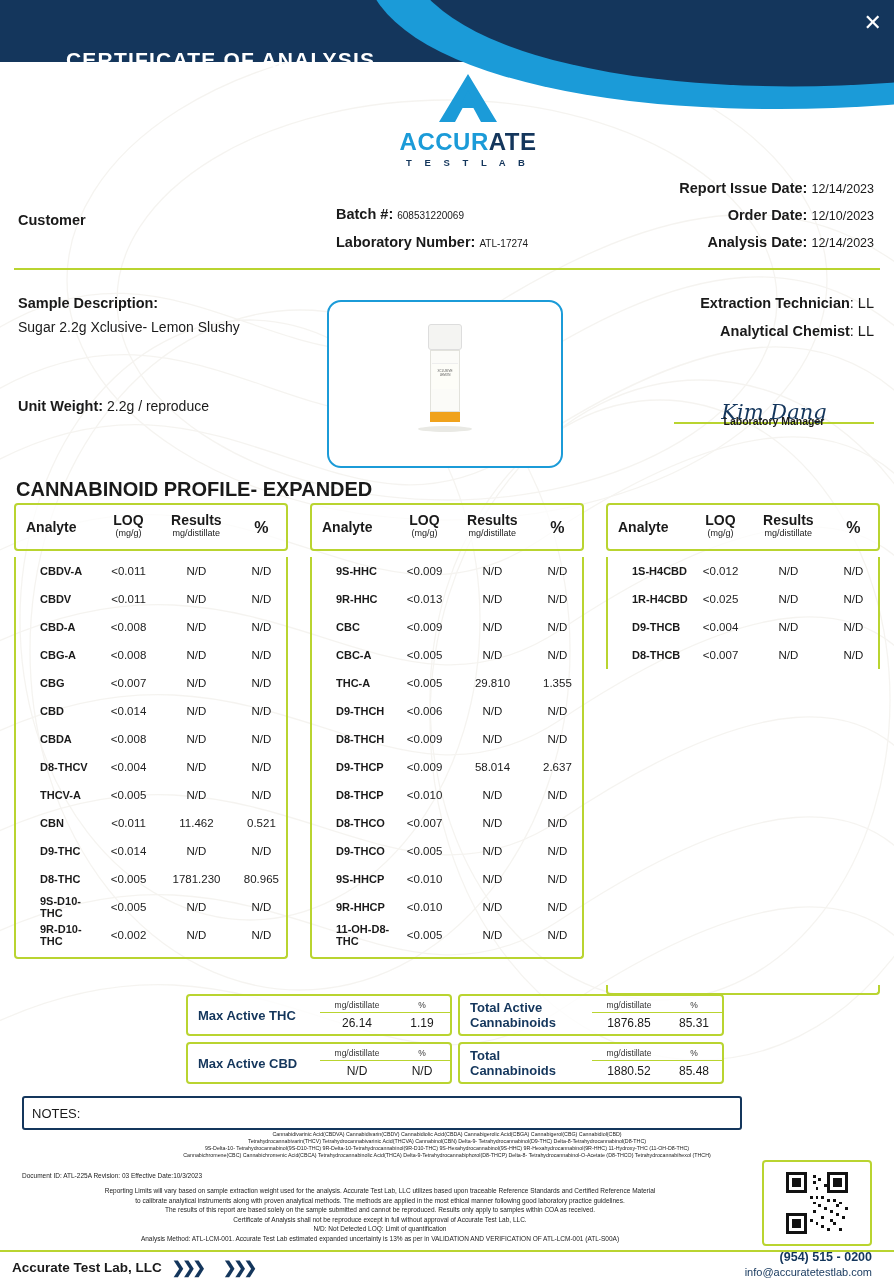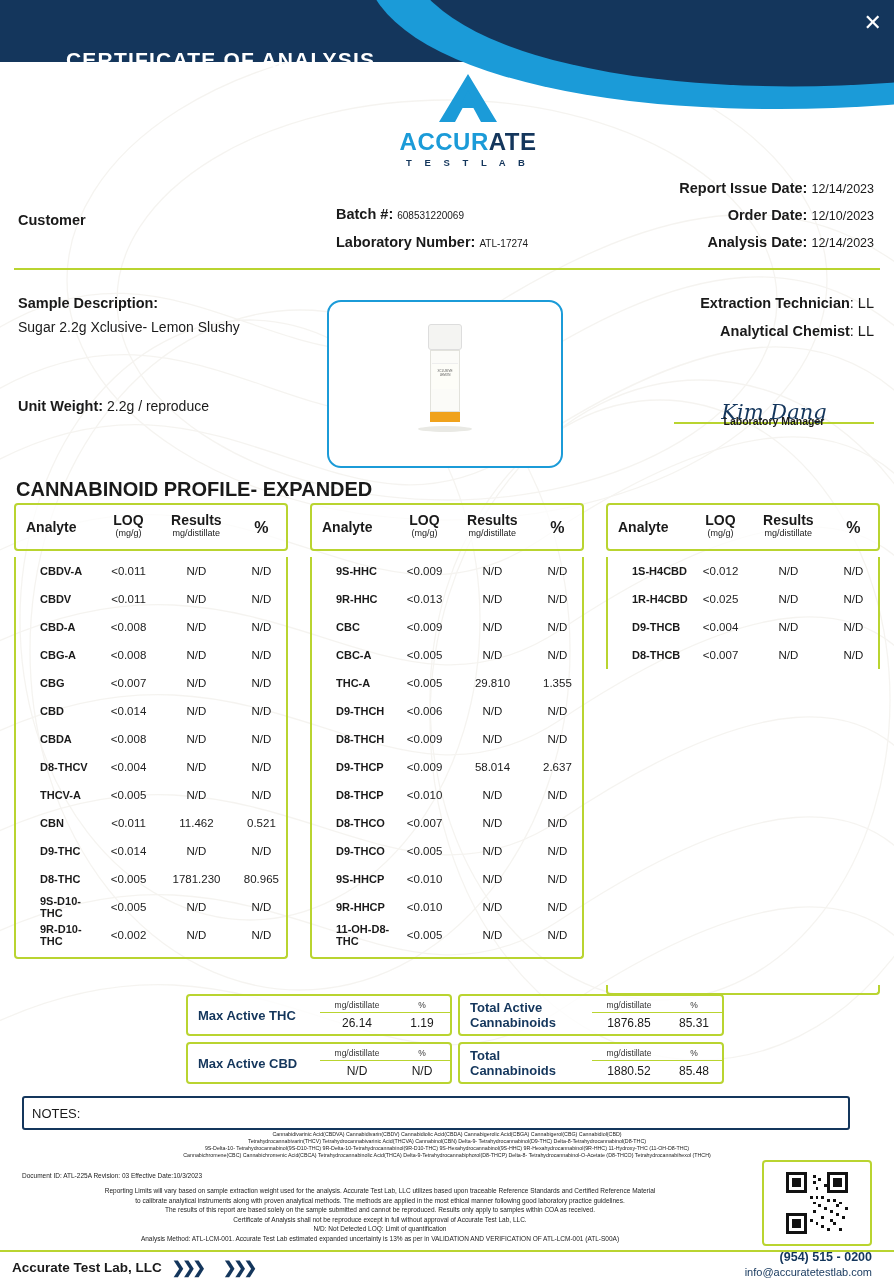--- a/index.html
+++ b/index.html
@@ -149,21 +149,21 @@
   }
   .sum-label { font-size:13px; font-weight:bold; color:#14365c; padding-left:10px; line-height:15px; }
   .sum-cols { margin-left:auto; display:flex; }
   .sum-col { width:74px; text-align:center; }
   .sum-col .hd { font-size:8.5px; color:#333; border-bottom:1px solid #b9d430; padding-bottom:2px;}
   .sum-col .vl { font-size:12px; padding-top:3px; }
   .sum-col.pct { width:56px; }
 
   
   .notes {
-    position:absolute; left:22px; top:1096px; width:828px; height:34px;
+    position:absolute; left:22px; top:1096px; width:720px; height:34px;
     border:2px solid #14365c; border-radius:3px; background:rgba(255,255,255,.85);
   }
   .notes span { font-size:13px; padding:8px 0 0 8px; display:inline-block; }
 
   .fineprint {
     position:absolute; left:0; top:1131px; width:894px; text-align:center;
     font-size:5.3px; color:#1a1a1a; line-height:7px; padding:0 20px;
   }
   .docid {
     position:absolute; left:22px; top:1172px; font-size:6.5px; color:#222;

